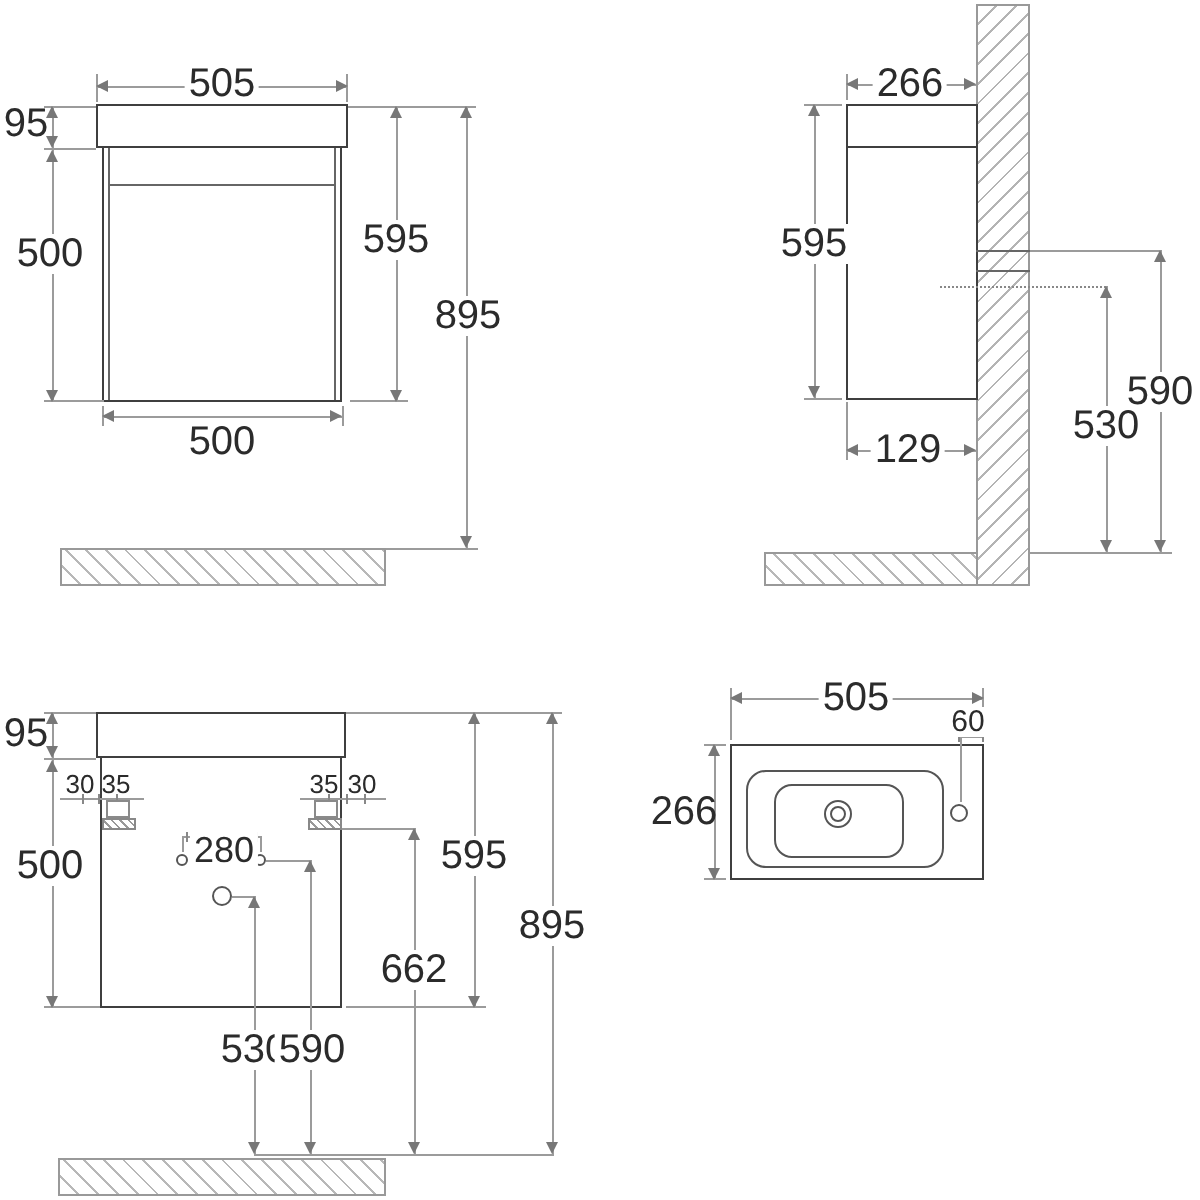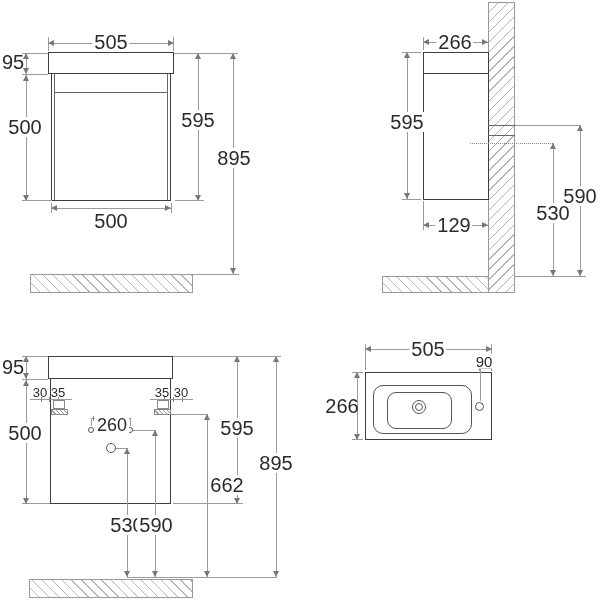--- a/index.html
+++ b/index.html
@@ -166,39 +166,39 @@
     <i class="tick" style="left:173px;top:397px;"></i>
     <i class="tick" style="left:182px;top:397px;"></i>
     <span class="lbl s13" style="left:162px;top:392px;">35</span>
     <span class="lbl s13" style="left:181px;top:392px;">30</span>
 
     <div class="h" style="left:91px;top:418px;width:39px;"></div>
     <div class="v" style="left:91px;top:418px;height:8px;"></div>
     <div class="v" style="left:130px;top:418px;height:8px;"></div>
     <i class="tick" style="left:93px;top:416px;"></i>
     <i class="tick" style="left:128px;top:416px;"></i>
-    <span class="lbl s18 wbg" style="left:112px;top:425px;">260</span>
+    <span class="lbl s18 wbg" style="left:112px;top:425px;">280</span>
 
     <div class="h" style="left:116px;top:448px;width:11px;"></div>
     <div class="v" style="left:127px;top:448px;height:129px;"></div>
     <i class="ar aU" style="left:124px;top:448px;"></i>
     <i class="ar aD" style="left:124px;top:571px;"></i>
     <span class="lbl wbg" style="left:127px;top:525px;">530</span>
 
     <div class="h" style="left:133px;top:430px;width:22px;"></div>
     <div class="v" style="left:155px;top:430px;height:147px;"></div>
     <i class="ar aU" style="left:152px;top:430px;"></i>
     <i class="ar aD" style="left:152px;top:571px;"></i>
     <span class="lbl wbg" style="left:156px;top:525px;">590</span>
 
     <div class="h" style="left:171px;top:414px;width:36px;"></div>
     <div class="v" style="left:207px;top:414px;height:163px;"></div>
     <i class="ar aU" style="left:204px;top:414px;"></i>
     <i class="ar aD" style="left:204px;top:571px;"></i>
-    <span class="lbl wbg" style="left:207px;top:485px;margin-left:20px;">662</span>
+    <span class="lbl wbg" style="left:207px;top:485px;">662</span>
 
     <div class="h" style="left:173px;top:356px;width:108px;"></div>
     <div class="h" style="left:173px;top:503px;width:70px;"></div>
     <div class="v" style="left:237px;top:356px;height:148px;"></div>
     <i class="ar aU" style="left:234px;top:356px;"></i>
     <i class="ar aD" style="left:234px;top:498px;"></i>
     <span class="lbl wbg" style="left:237px;top:428px;">595</span>
 
     <div class="v" style="left:276px;top:356px;height:221px;"></div>
     <i class="ar aU" style="left:273px;top:356px;"></i>
@@ -220,21 +220,21 @@
     <div class="v" style="left:491px;top:344px;height:26px;"></div>
     <div class="h" style="left:365px;top:349px;width:127px;"></div>
     <i class="ar aL" style="left:365px;top:346px;"></i>
     <i class="ar aR" style="left:486px;top:346px;"></i>
     <span class="lbl wbg" style="left:428px;top:349px;">505</span>
 
     <div class="h" style="left:479px;top:368px;width:13px;"></div>
     <i class="tick" style="left:479px;top:366px;"></i>
     <i class="tick" style="left:491px;top:366px;"></i>
     <div class="v" style="left:480px;top:368px;height:33px;"></div>
-    <span class="lbl s15 wbg" style="left:484px;top:361px;">90</span>
+    <span class="lbl s15 wbg" style="left:484px;top:361px;">60</span>
 
     <div class="h" style="left:352px;top:372px;width:11px;"></div>
     <div class="h" style="left:352px;top:439px;width:11px;"></div>
     <div class="v" style="left:357px;top:372px;height:68px;"></div>
     <i class="ar aU" style="left:354px;top:372px;"></i>
     <i class="ar aD" style="left:354px;top:434px;"></i>
     <span class="lbl" style="left:342px;top:406px;">266</span>
   </div>
 
 </div>

